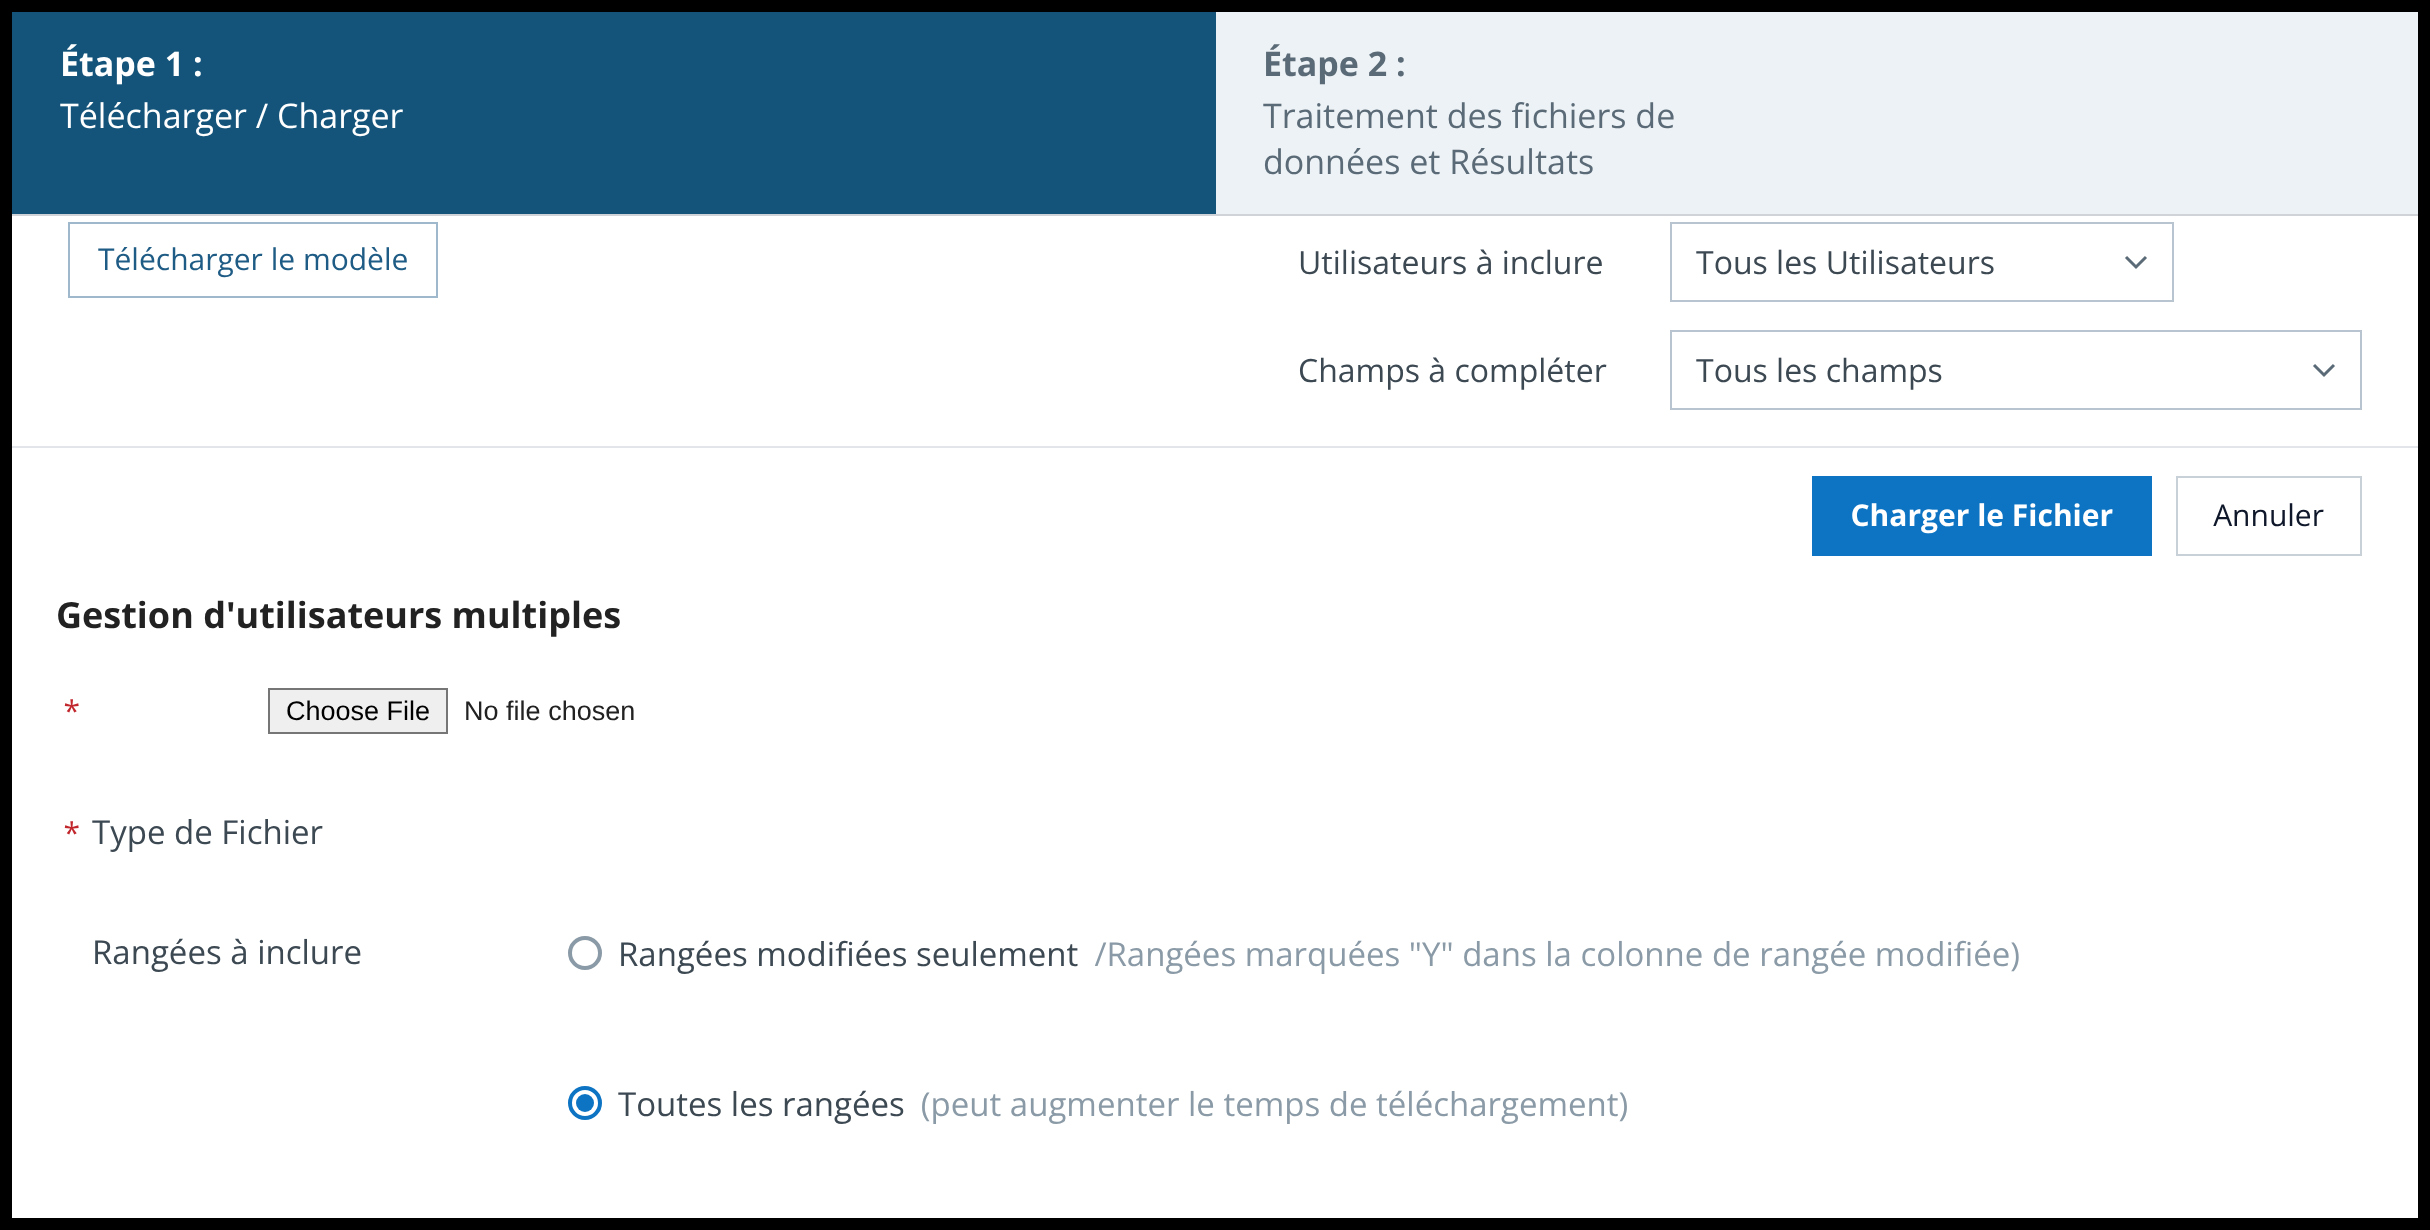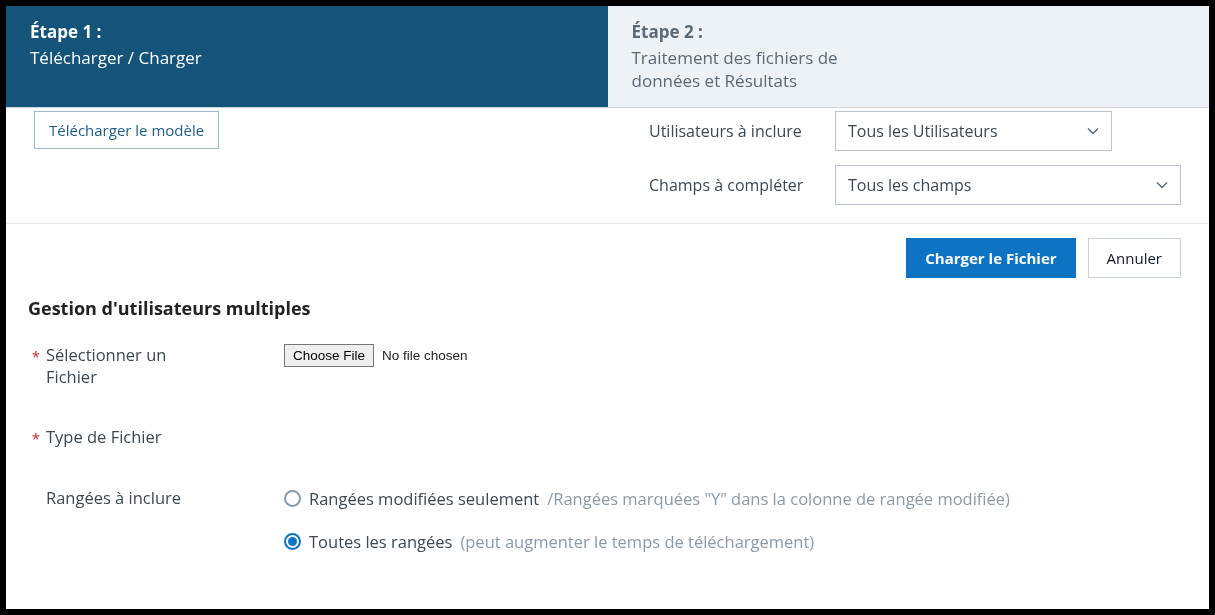--- a/index.html
+++ b/index.html
@@ -77,21 +77,21 @@
     border: 1px solid #b8c4cf;
     padding: 8px 12px;
     font-size: 16px;
     color: #3c4852;
     background: #fff;
     display: flex;
     align-items: center;
     justify-content: space-between;
     cursor: pointer;
   }
-  .select-users { width: 277px; gap: 16px; }
+  .select-users { width: 252px; gap: 16px; }
   .select-fields { width: 346px; }
   .chev {
     width: 12px; height: 12px;
     display: inline-block;
   }
   .chev svg { width: 12px; height: 12px; display:block; }
   .actions {
     display: flex;
     justify-content: flex-end;
     gap: 12px;
@@ -188,21 +188,21 @@
     margin-right: 16px;
     cursor: pointer;
   }
   .hint {
     font-size: 16.5px;
     color: #8a9aa6;
   }
   .rows-group {
     display: flex;
     flex-direction: column;
-    gap: 20px;
+    gap: 52px;
   }
   .rows-opt {
     display: flex;
     align-items: center;
     gap: 8px;
     flex-wrap: wrap;
   }
 </style>
 </head>
 <body>
@@ -253,21 +253,20 @@
     <button class="btn-primary">Charger le Fichier</button>
     <button class="btn-secondary">Annuler</button>
   </div>
 
   <div class="section-title">Gestion d'utilisateurs multiples</div>
 
   <div class="form">
 
     <div class="form-row">
       <div class="req">*</div>
-      <div class="label-col" style="max-width:150px">Sélectionner un Fichier</div>
       <div class="control-col" style="margin-left:88px">
         <button class="file-btn">Choose File</button>
         <span class="file-status">No file chosen</span>
       </div>
     </div>
 
     <div class="form-row">
       <div class="req">*</div>
       <div class="label-col">Type de Fichier</div>
     </div>

